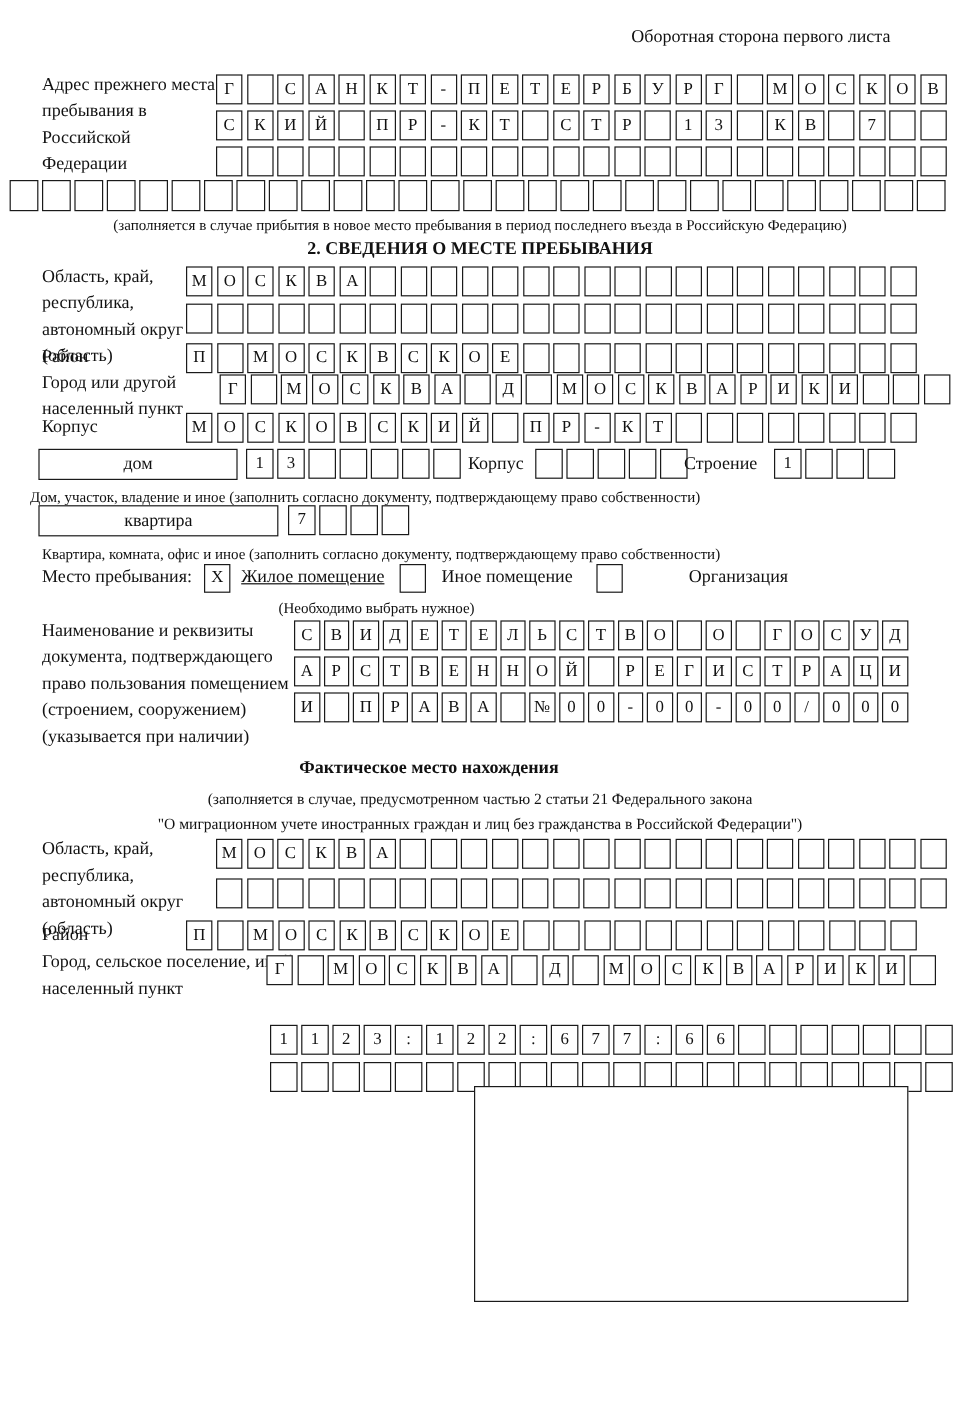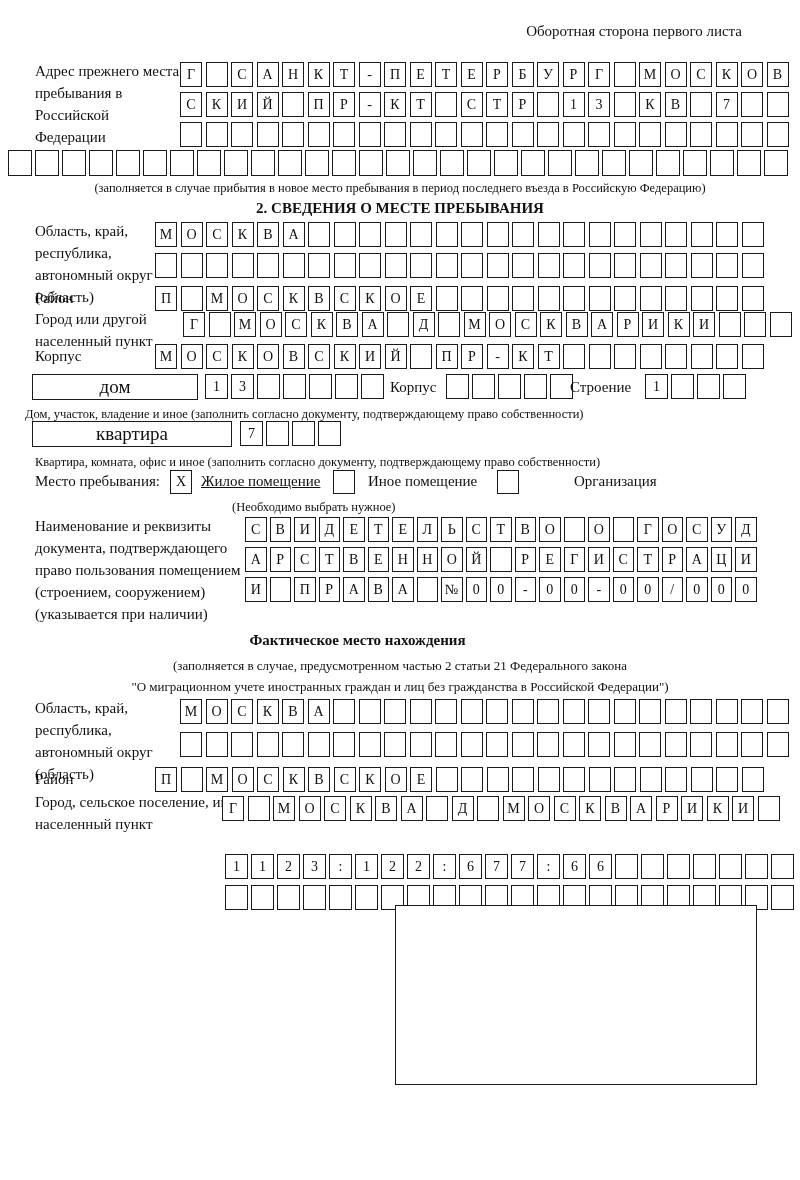--- a/index.html
+++ b/index.html
@@ -11,21 +11,21 @@
   .bold{font-weight:bold;}
   .center{text-align:center;}
   .cells{display:flex;}
   .cells .cell{flex:none;width:22px;height:25px;border:1.4px solid #1a1a1a;margin-right:3.5px;
                display:flex;align-items:center;justify-content:center;
                font-size:14px;box-sizing:border-box;background:#fff;}
   .cells.p27 .cell{width:24px;height:26px;margin-right:3px;}
   .cells.p26 .cell{width:23px;margin-right:3px;}
   .cells.p245 .cell{width:21.5px;margin-right:3px;}
   .fieldbox{border:1.4px solid #1a1a1a;height:26px;box-sizing:border-box;
-            display:flex;align-items:center;justify-content:center;font-size:19px;background:#fff;}
+            display:flex;align-items:center;justify-content:center;font-size:15px;background:#fff;}
   .checkbox{width:22px;height:24px;border:1.4px solid #1a1a1a;box-sizing:border-box;
             display:flex;align-items:center;justify-content:center;font-size:14px;background:#fff;}
   .stamp{border:1.6px solid #1a1a1a;background:#fff;}
 </style>
 </head>
 <body>
 
 <div class="page">
 
   <div class="abs lbl" style="left:35px;top:60px;width:148px;">Адрес прежнего места пребывания в Российской Федерации</div>

